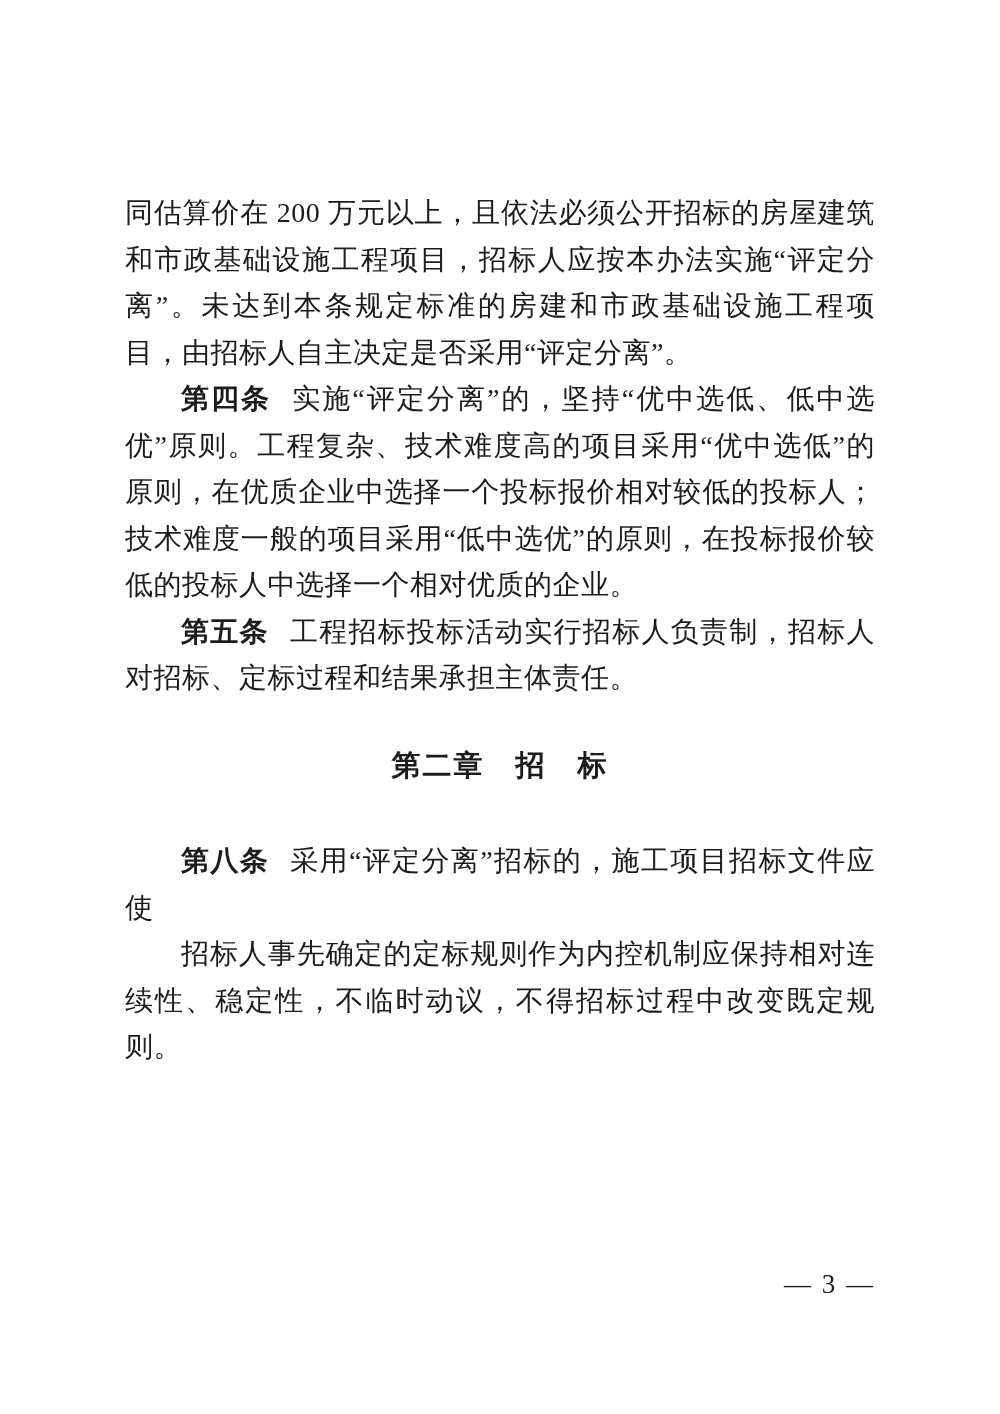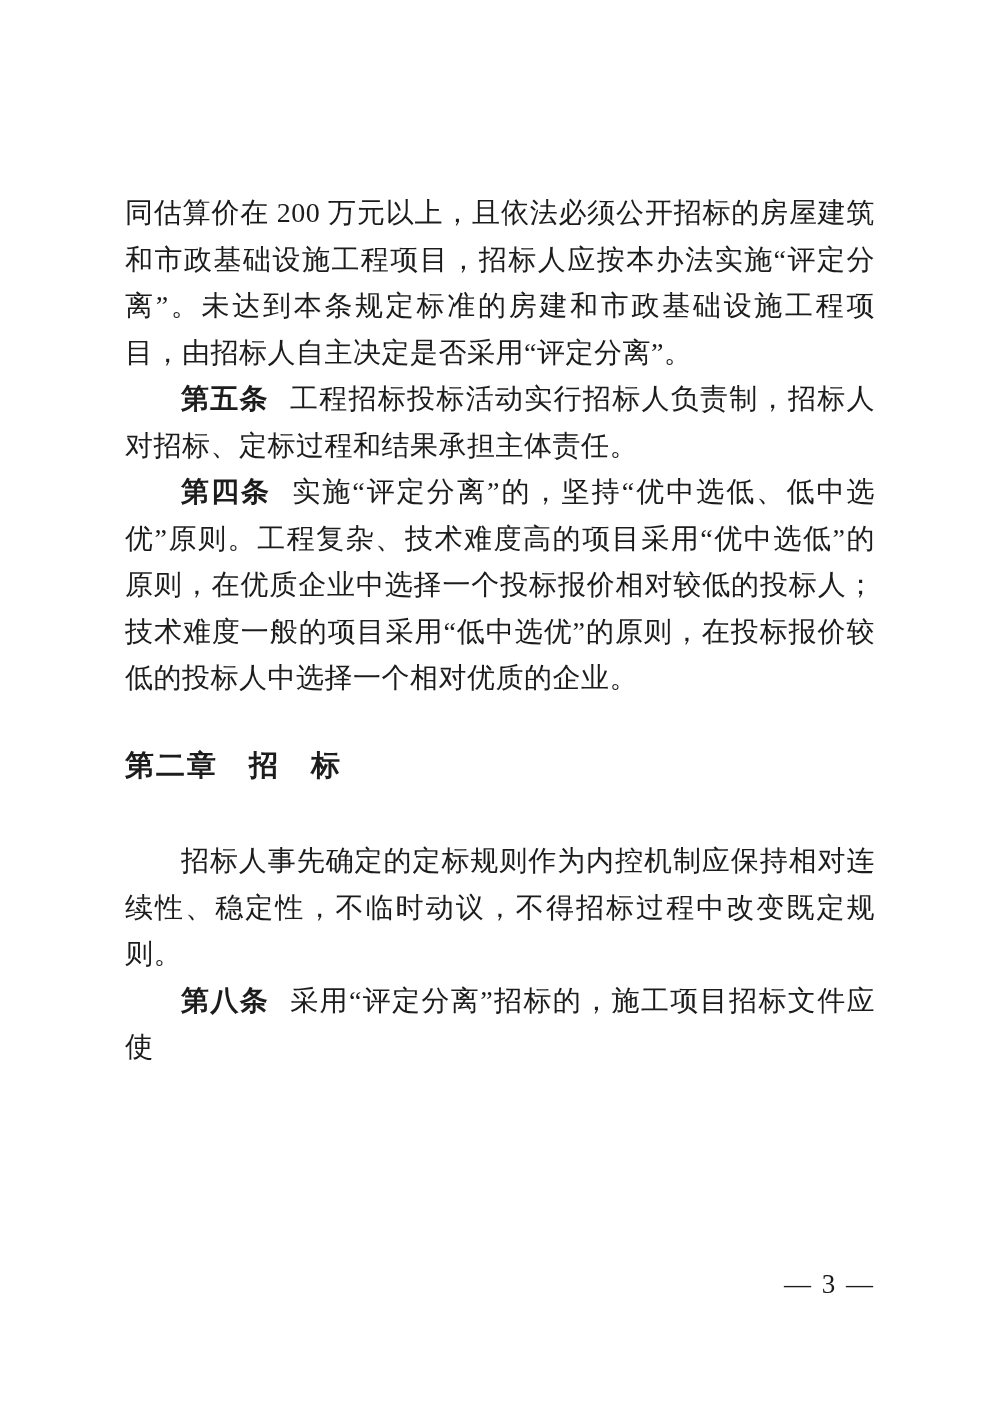--- a/index.html
+++ b/index.html
@@ -32,20 +32,21 @@
   }
   .lead {
     font-weight: bold;
     padding-right: 0.75em;
     font-family: "Liberation Sans", "DejaVu Sans", sans-serif;
   }
   .chapter-heading {
     font-size: 29px;
     line-height: 46.5px;
     font-weight: bold;
+    text-align: center;
     text-indent: 0;
     margin: 40px 0 50px 0;
     font-family: "Liberation Sans", "DejaVu Sans", sans-serif;
     letter-spacing: 2px;
   }
   .page-number {
     position: absolute;
     top: 1268px;
     right: 125px;
     font-size: 27px;
@@ -57,34 +58,34 @@
 </head>
 <body>
 
 <div class="page">
 
   <p class="para no-indent">
     <span>同估算价在 200 万元以上，且依法必须公开招标的房屋建筑和市政基础设施工程项目，招标人应按本办法实施“评定分离”。未达到本条规定标准的房建和市政基础设施工程项目，由招标人自主决定是否采用“评定分离”。</span>
   </p>
 
   <p class="para">
-    <span class="lead">第五条</span><span>工程招标投标活动实行招标人负责制，招标人对招标、定标过程和结果承担主体责任。</span>
+    <span class="lead">第四条</span><span>实施“评定分离”的，坚持“优中选低、低中选优”原则。工程复杂、技术难度高的项目采用“优中选低”的原则，在优质企业中选择一个投标报价相对较低的投标人；技术难度一般的项目采用“低中选优”的原则，在投标报价较低的投标人中选择一个相对优质的企业。</span>
   </p>
 
   <p class="para">
-    <span class="lead">第四条</span><span>实施“评定分离”的，坚持“优中选低、低中选优”原则。工程复杂、技术难度高的项目采用“优中选低”的原则，在优质企业中选择一个投标报价相对较低的投标人；技术难度一般的项目采用“低中选优”的原则，在投标报价较低的投标人中选择一个相对优质的企业。</span>
+    <span class="lead">第五条</span><span>工程招标投标活动实行招标人负责制，招标人对招标、定标过程和结果承担主体责任。</span>
   </p>
 
   <h2 class="chapter-heading">第二章　招　标</h2>
 
 
 
   <p class="para">
-    <span>招标人事先确定的定标规则作为内控机制应保持相对连续性、稳定性，不临时动议，不得招标过程中改变既定规则。</span>
+    <span class="lead">第八条</span><span>采用“评定分离”招标的，施工项目招标文件应使</span>
   </p>
 
   <p class="para">
-    <span class="lead">第八条</span><span>采用“评定分离”招标的，施工项目招标文件应使</span>
+    <span>招标人事先确定的定标规则作为内控机制应保持相对连续性、稳定性，不临时动议，不得招标过程中改变既定规则。</span>
   </p>
 
   <div class="page-number">— 3 —</div>
 
 </div>
 
 </body></html>

